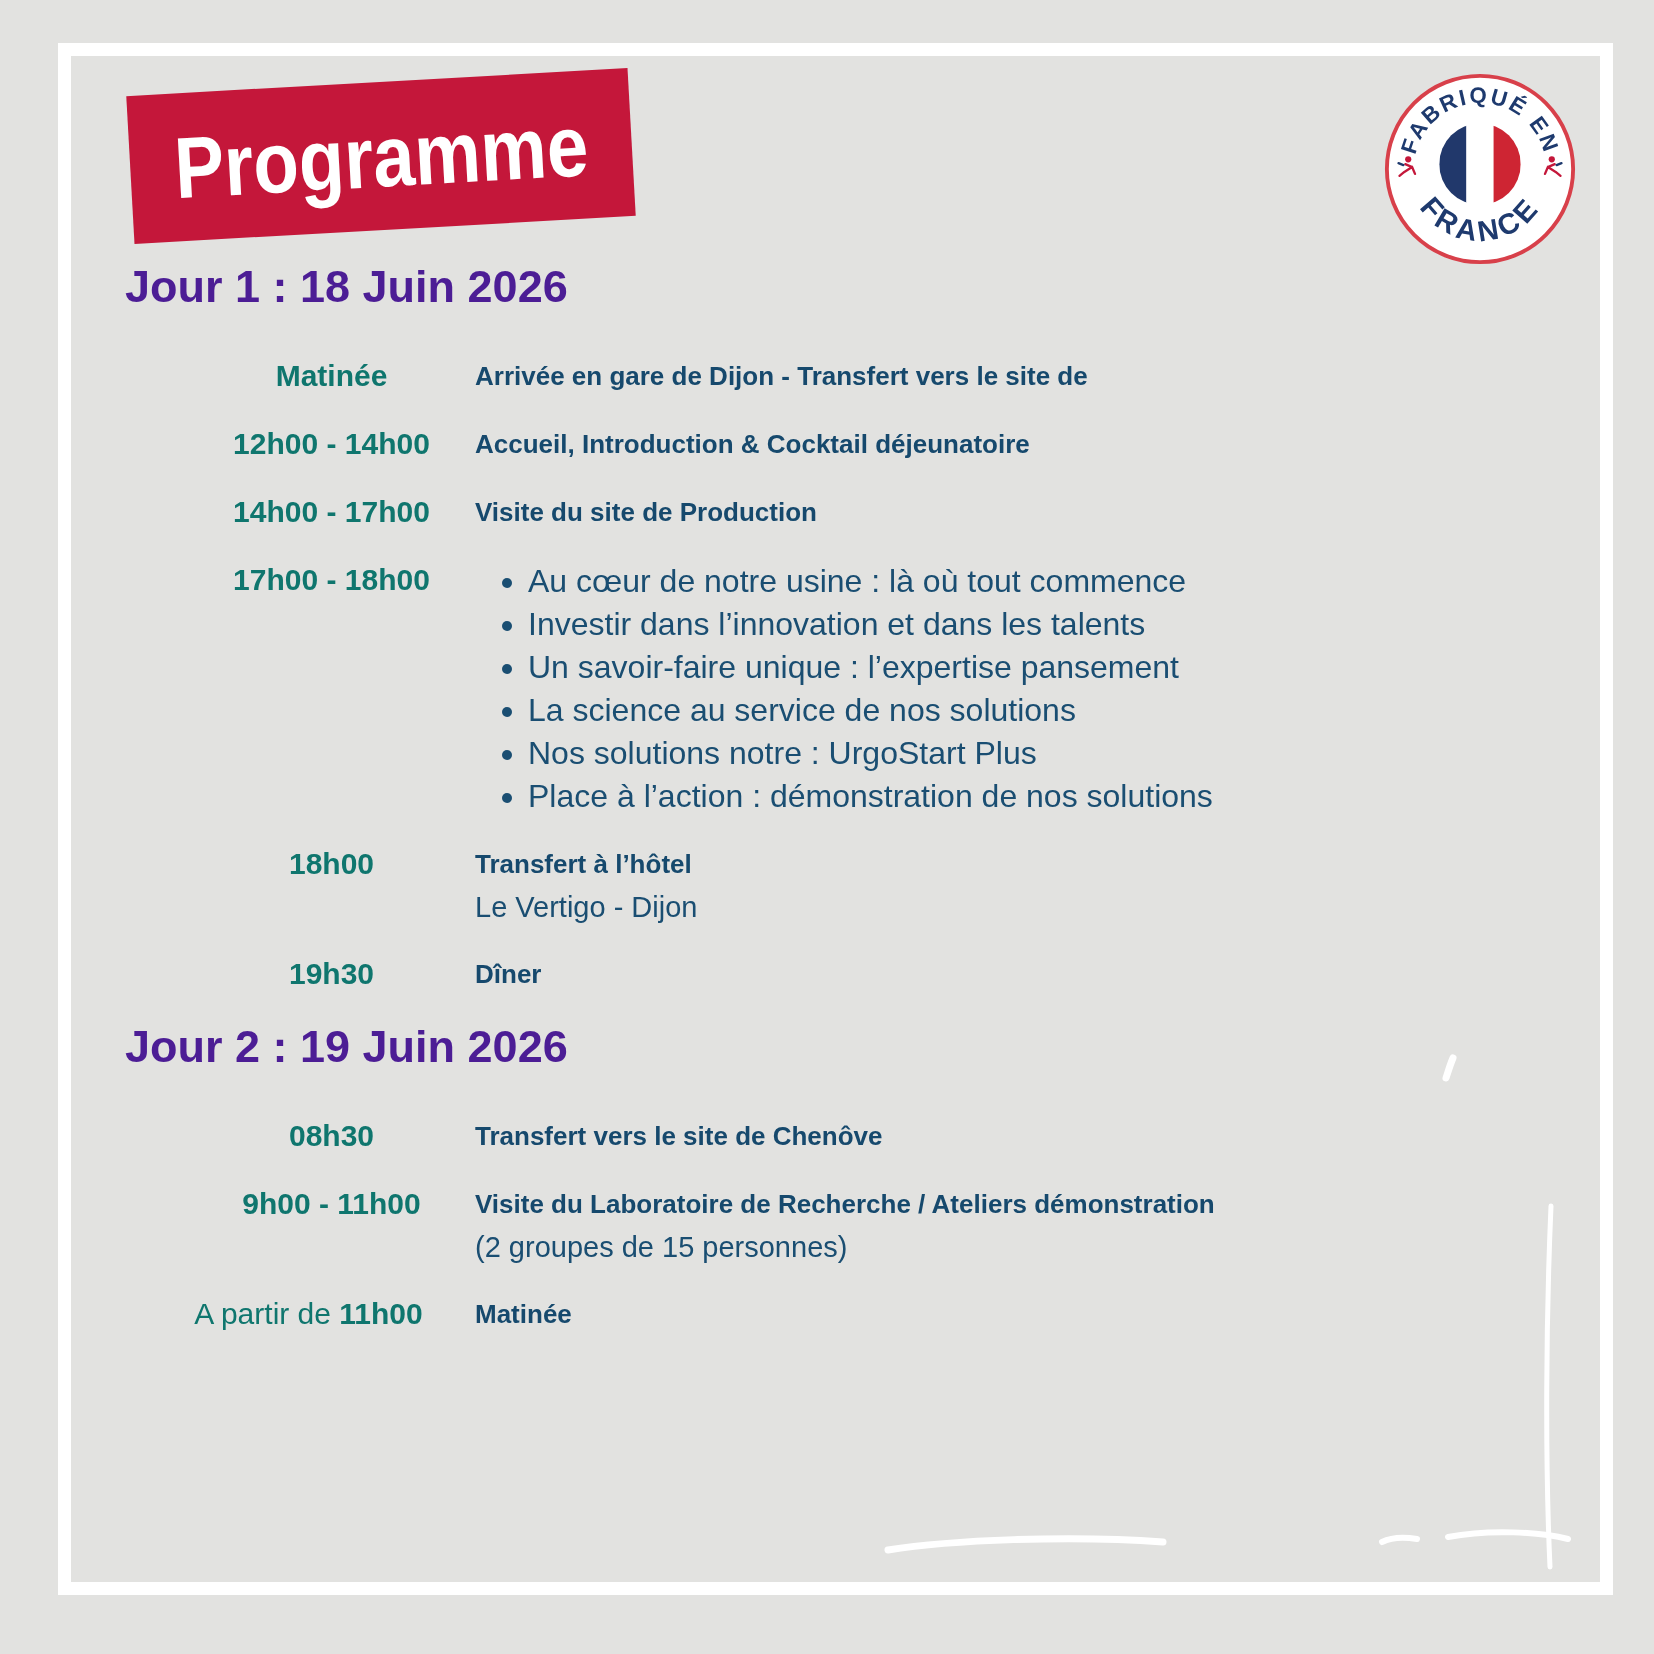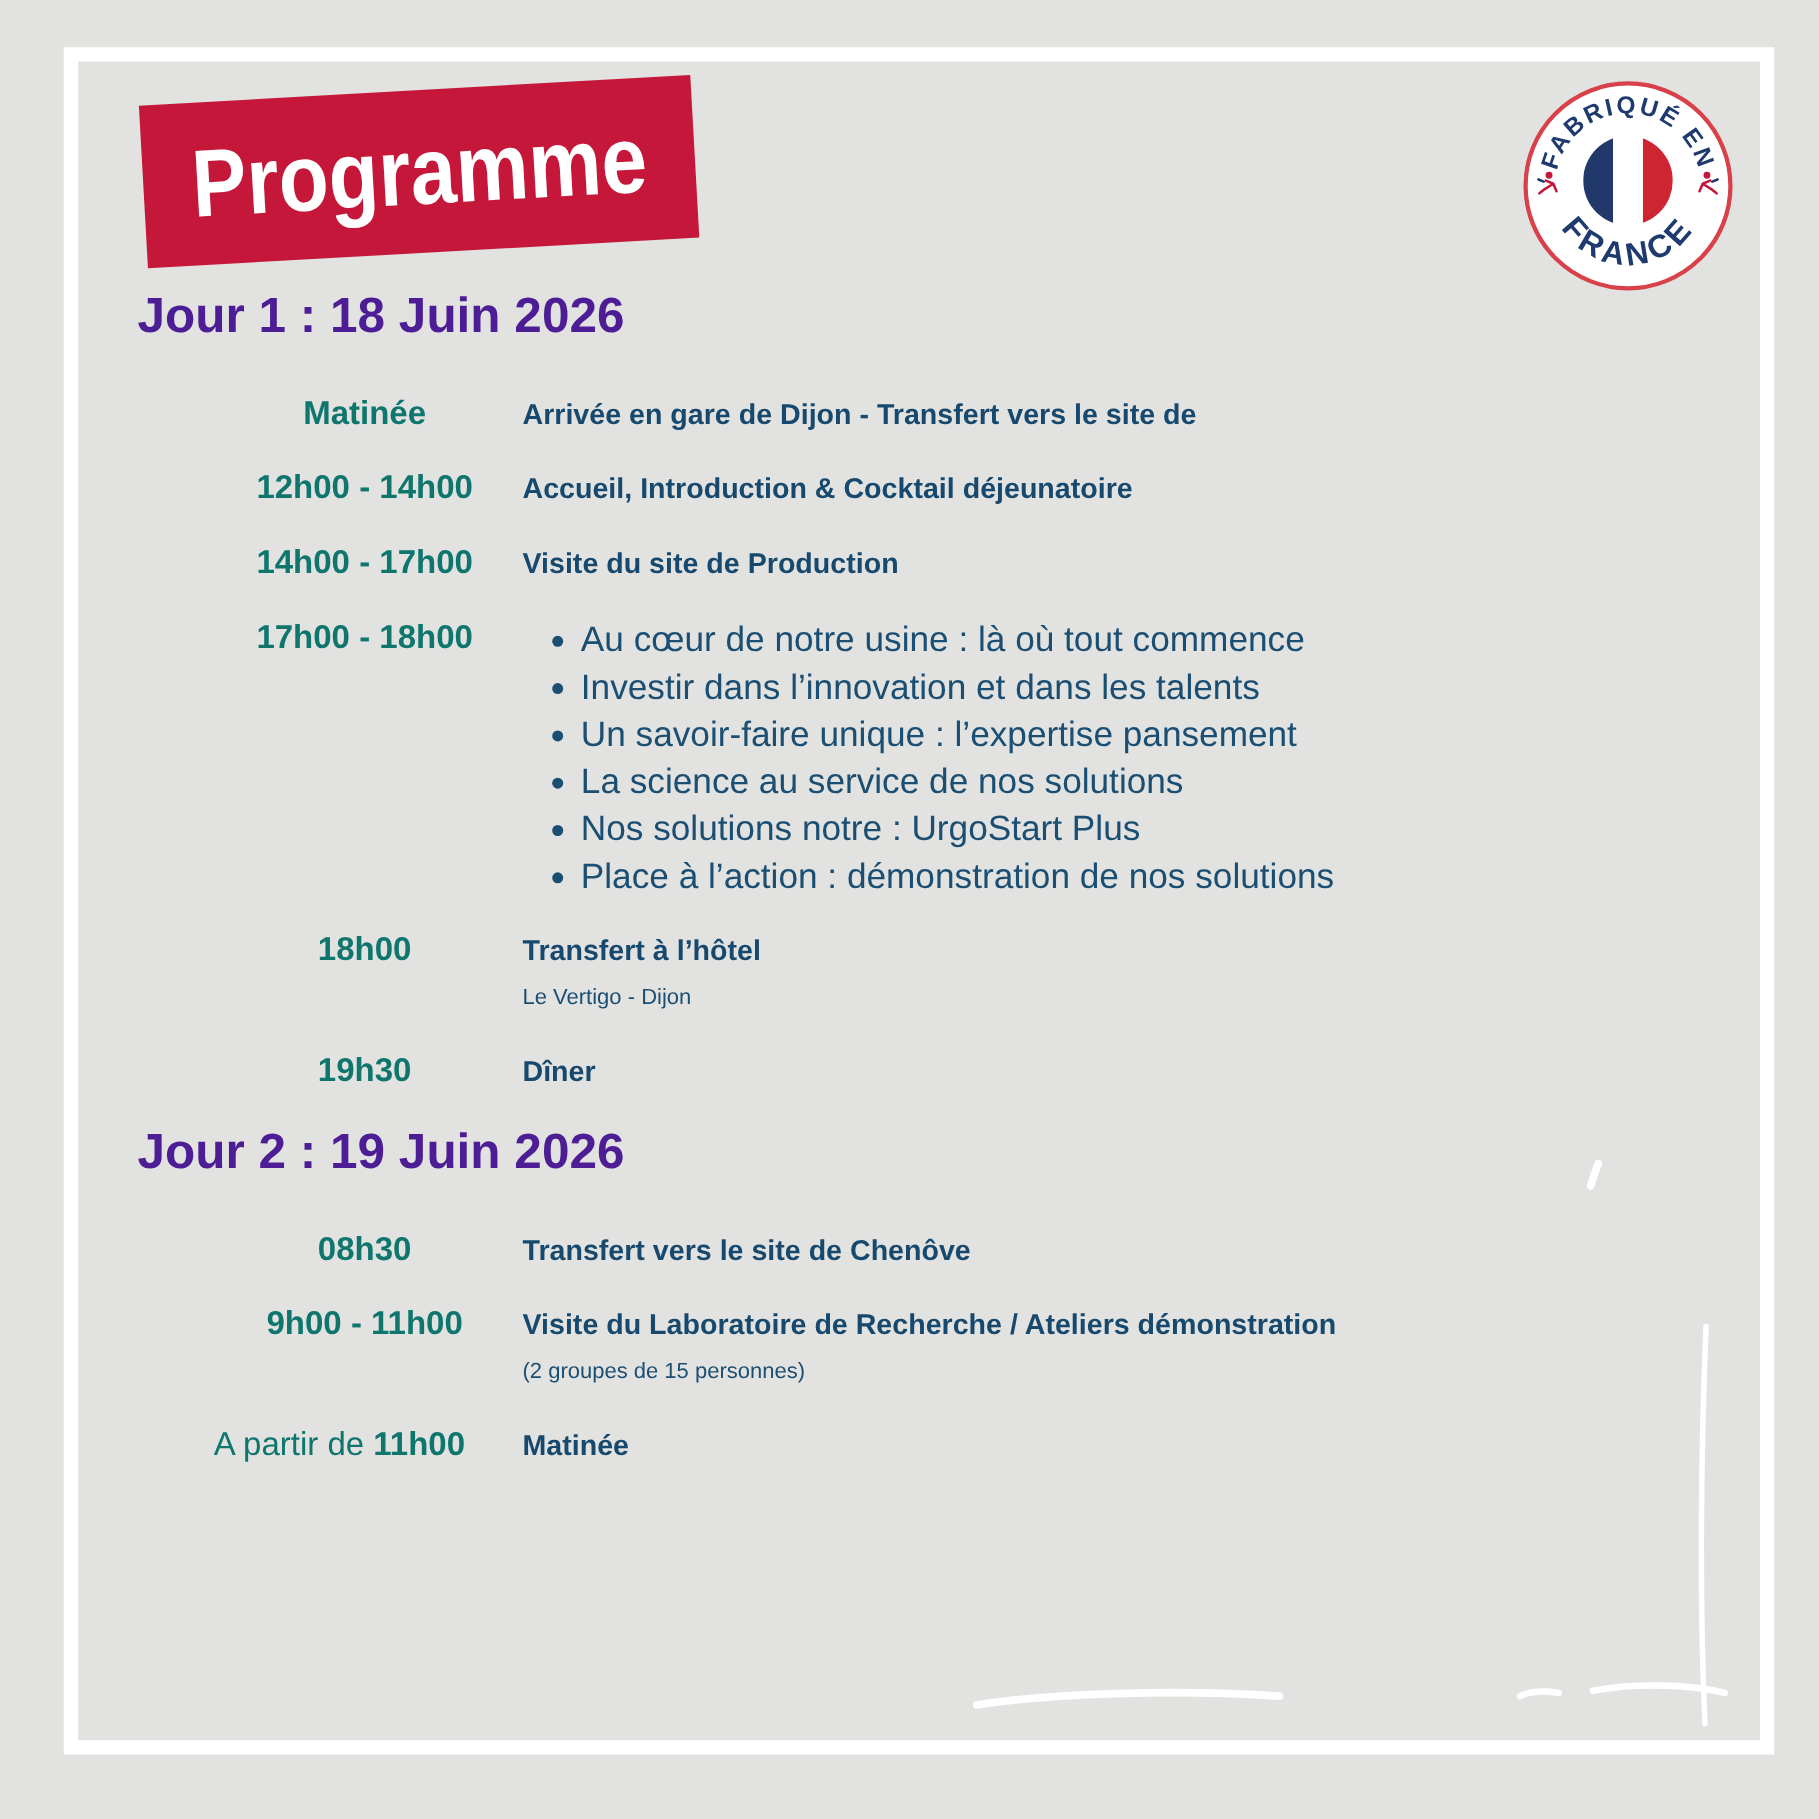--- a/index.html
+++ b/index.html
@@ -34,21 +34,21 @@
   .time{
     flex:0 0 287px;width:287px;color:#0f766e;font-weight:700;
     font-size:30px;line-height:44px;white-space:nowrap;text-align:center;
   }
   .time .time-prefix{font-weight:400;}
   .time.has-prefix{margin-left:-46px;flex-basis:333px;width:333px;}
   .desc{color:#16496D;min-width:0;}
   .item-title{font-weight:700;font-size:26px;line-height:44px;}
   .bullets{margin:2px 0 0 0;padding:0 0 0 53px;list-style:disc;}
   .bullet{font-weight:400;font-size:32px;line-height:43px;color:#1A4E72;}
-  .item-sub{font-weight:400;font-size:20px;line-height:42px;color:#1A4E72;}
+  .item-sub{font-weight:400;font-size:29px;line-height:42px;color:#1A4E72;}
   
   .scribbles{position:absolute;left:0;top:0;width:1654px;height:1654px;pointer-events:none;}
   .scribbles path{stroke:#FFFFFF;fill:none;stroke-linecap:round;}
 </style>
 </head>
 <body>
 
 <div class="page">
 
   <div class="frame"></div>

